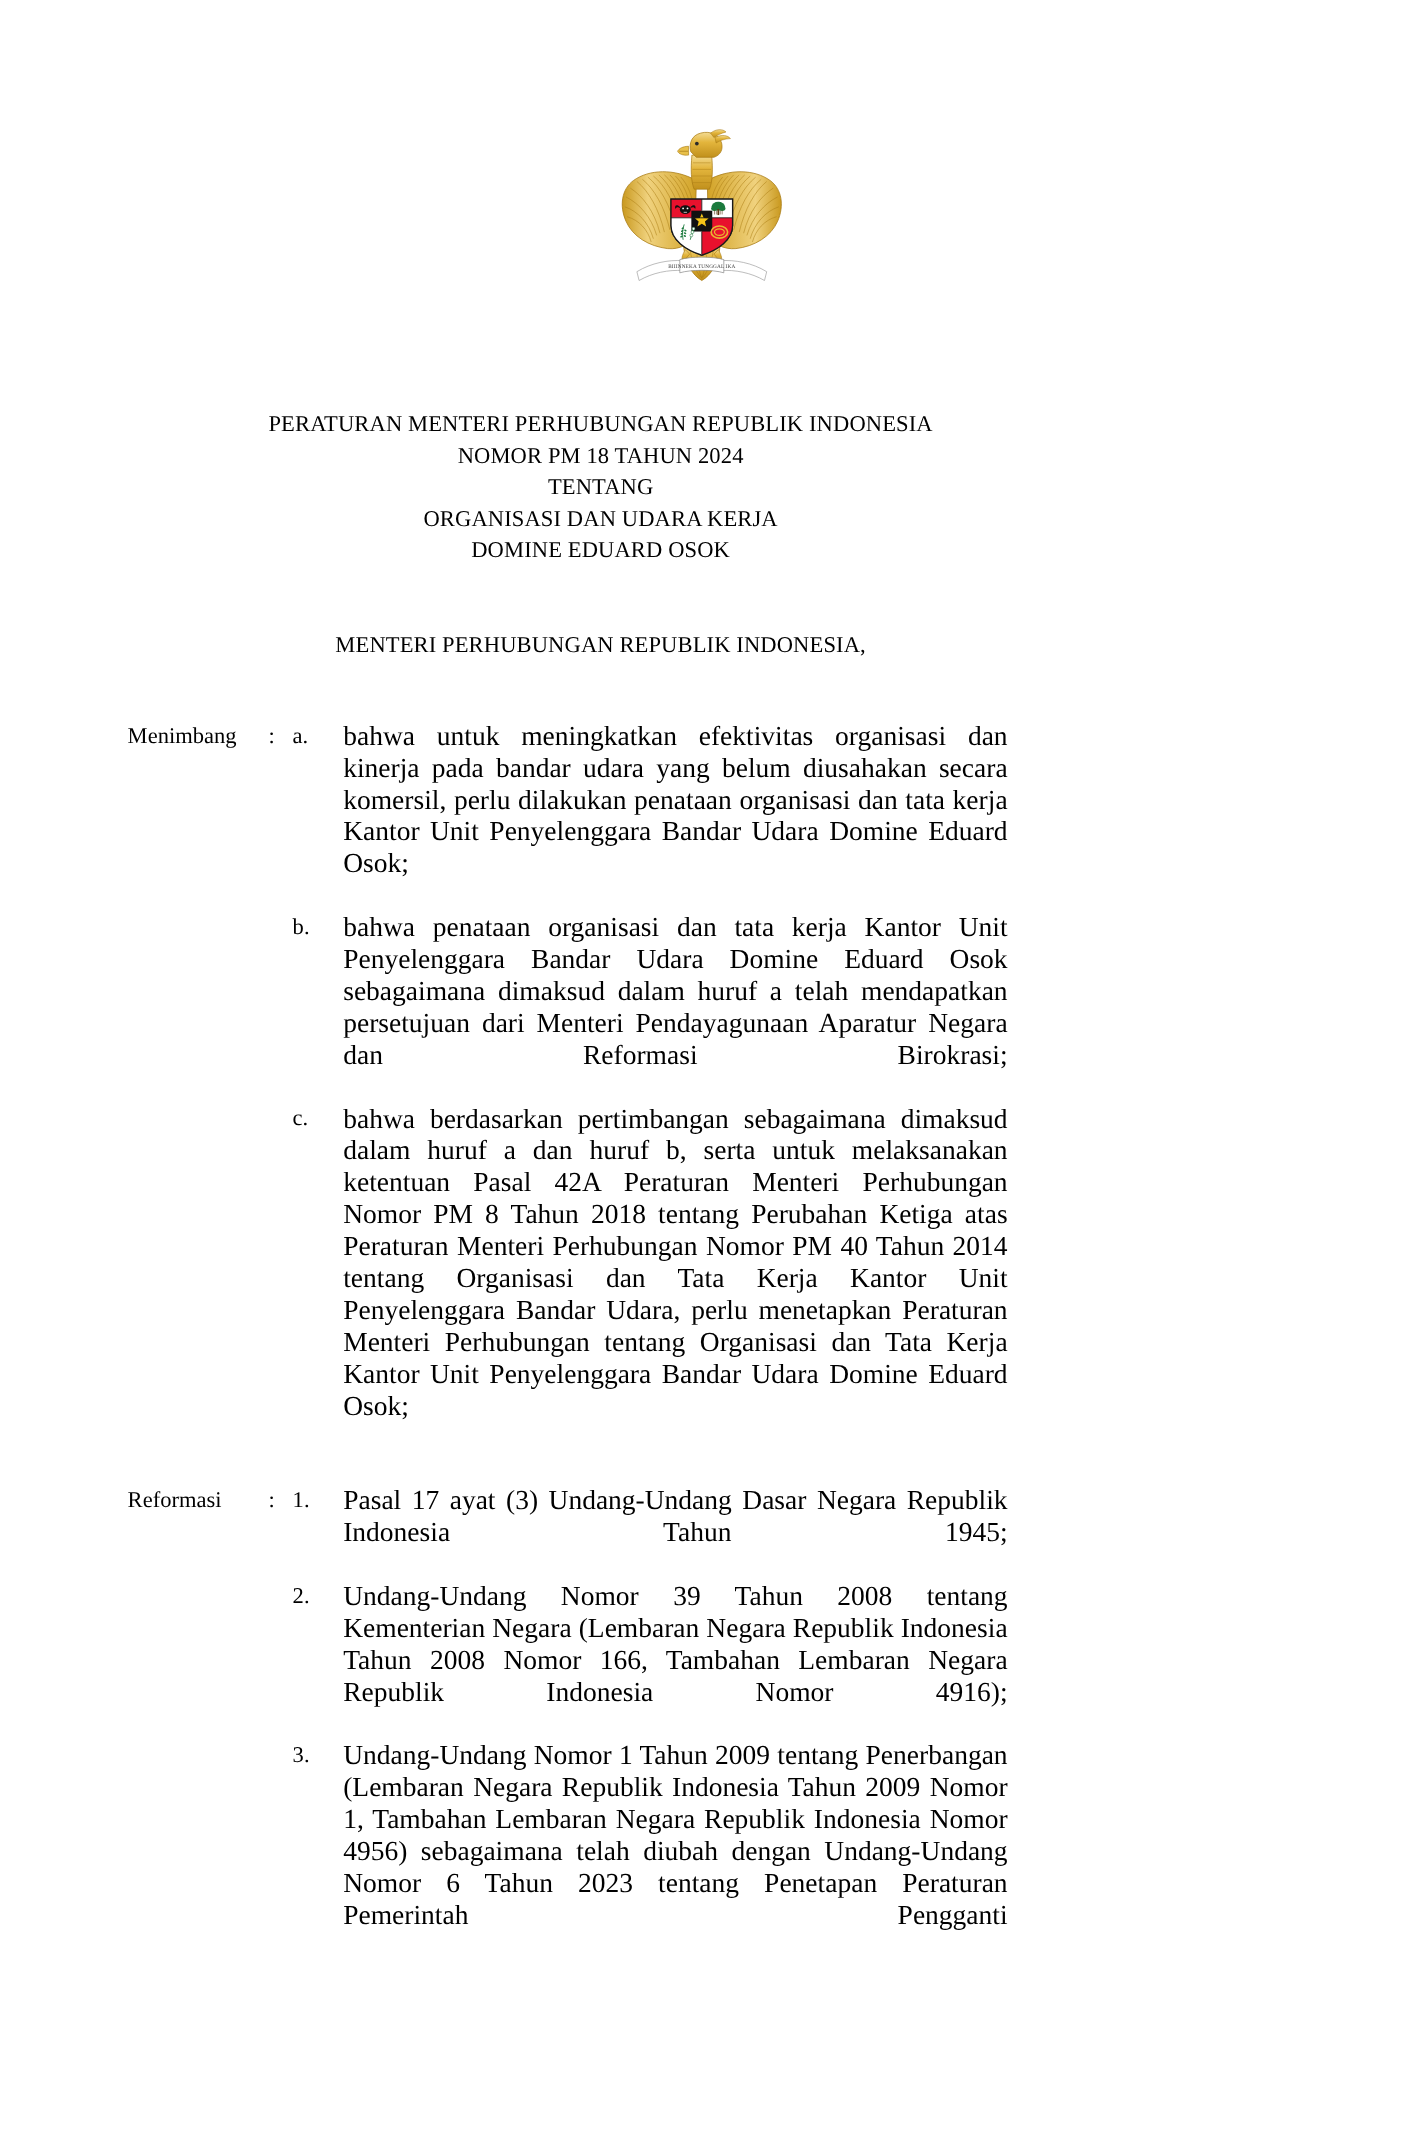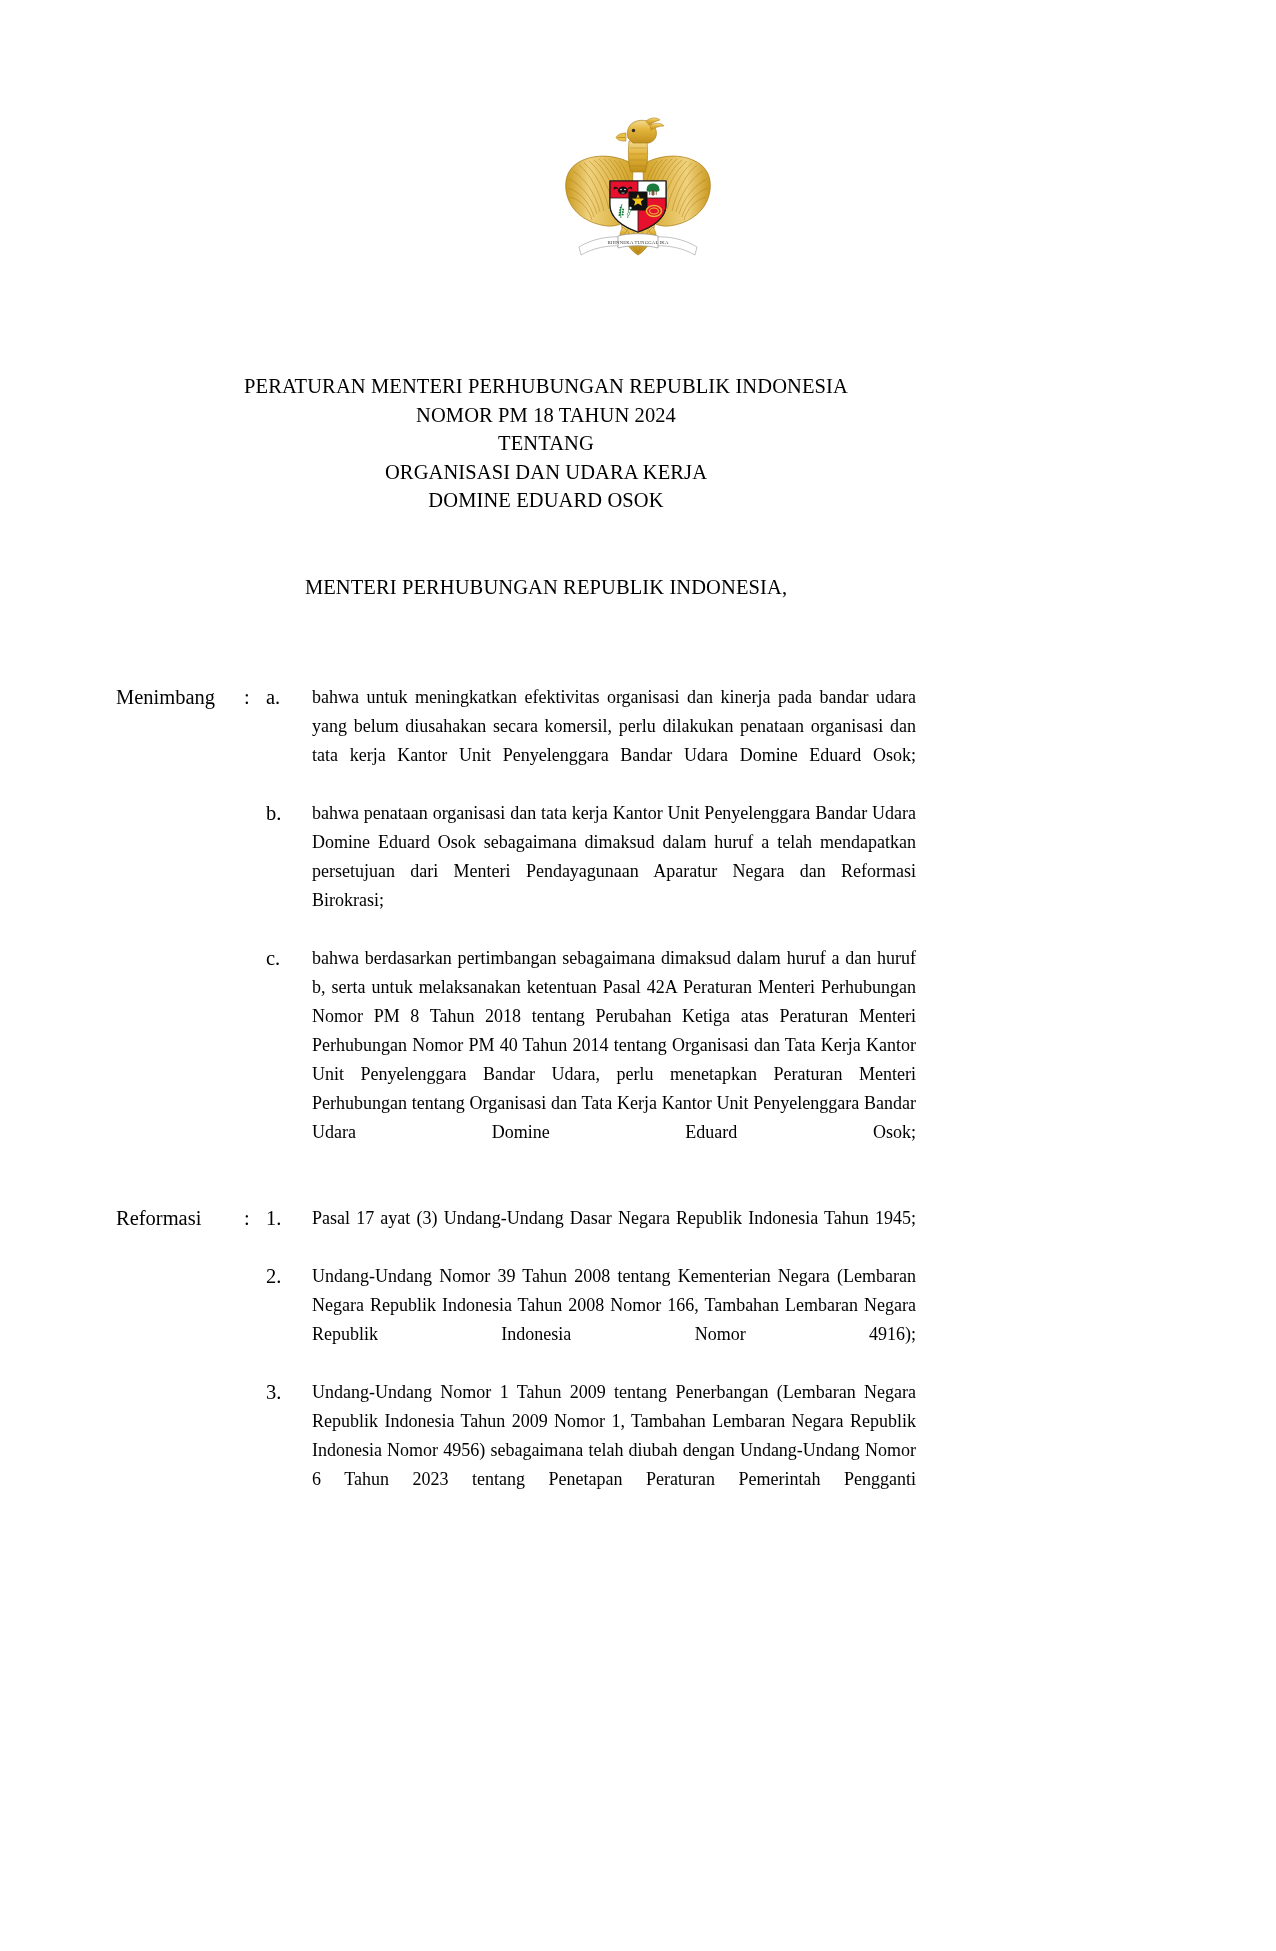--- a/index.html
+++ b/index.html
@@ -54,21 +54,20 @@
   }
   .title-gap-1 { height: 29px; }
   .title-gap-2 { height: 29px; }
 
   
   .clauses {
     position: absolute;
     top: 655px;
     left: 0;
     width: 1260px;
-    margin-top: 28px;
   }
   .section {
     display: flex;
     flex-direction: row;
     align-items: flex-start;
     width: 800px;
     margin-left: 116px;
   }
   .section + .section { margin-top: 28px; }
 
@@ -93,21 +92,21 @@
     align-items: flex-start;
   }
   .item-marker {
     width: 46px;
     flex: 0 0 46px;
     font-size: 20.5px;
     line-height: 29px;
   }
   .item-text {
     flex: 1 1 auto;
-    font-size: 18px;
+    font-size: 25px;
     line-height: 29px;
     text-align: justify;
     text-justify: inter-word;
     hyphens: none;
   }
   
   .item-text::after {
     content: "";
     display: inline-block;
     width: 100%;

